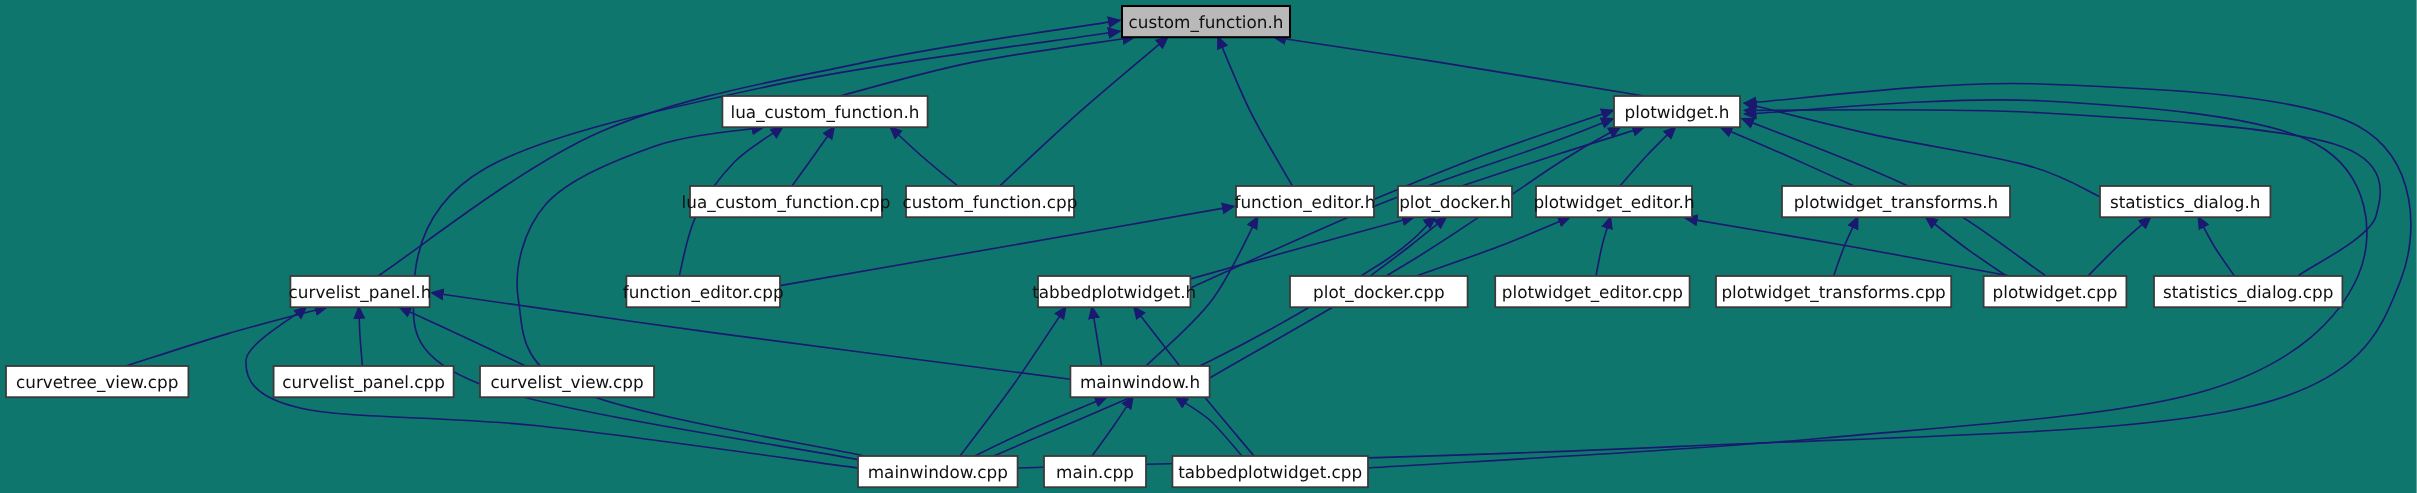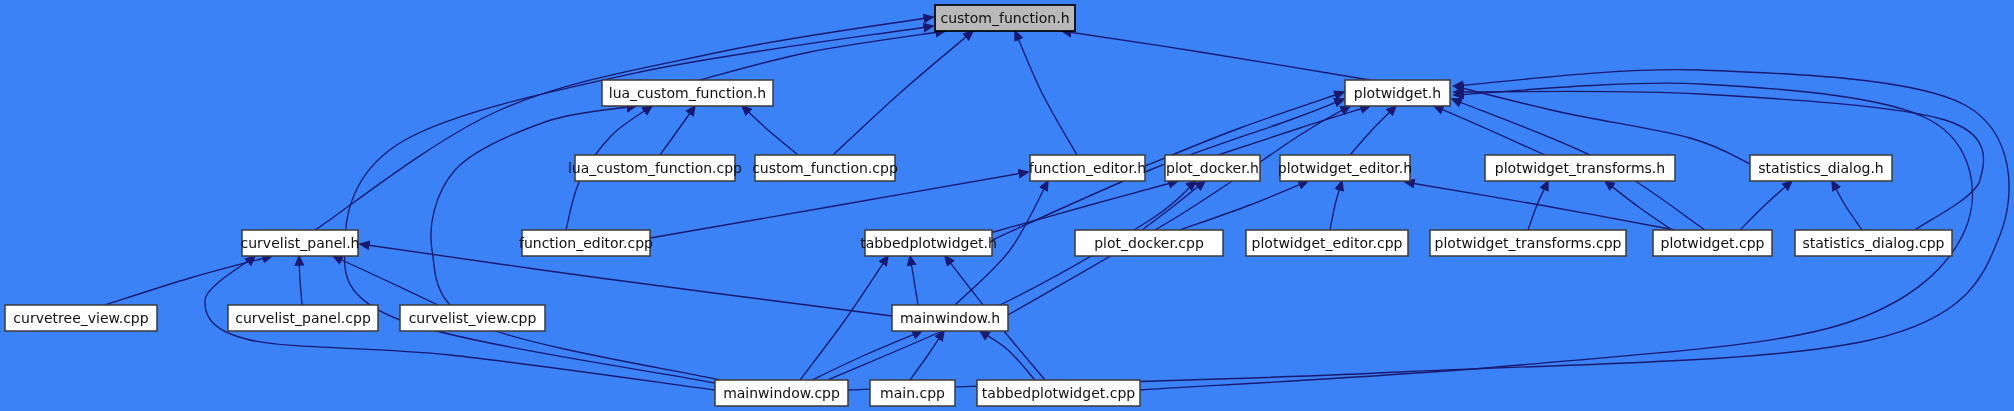--- a/index.html
+++ b/index.html
@@ -1,16 +1,16 @@
 <!DOCTYPE html>
 <html><head>
 <meta charset="utf-8">
 <style>
   html,body{margin:0;padding:0;background:#ffffff;}
-  .stage{position:relative;width:2014px;height:411px;background:#3b82f6;overflow:hidden;}
+  .stage{position:relative;width:2014px;height:411px;background:#0f766e;overflow:hidden;}
   svg{display:block;font-family:"DejaVu Sans", sans-serif;}
   .edge{fill:none;stroke-width:1.35px;}
   .node-rect{fill:#ffffff;stroke:#3a3a3a;stroke-width:1.5px;}
   .node-rect.hl{fill:#b9b9b9;stroke:#000000;stroke-width:1.7px;}
   .node-label{font-size:14px;fill:#101010;text-anchor:middle;}
 </style>
 </head>
 <body>
 
 <div class="stage">

